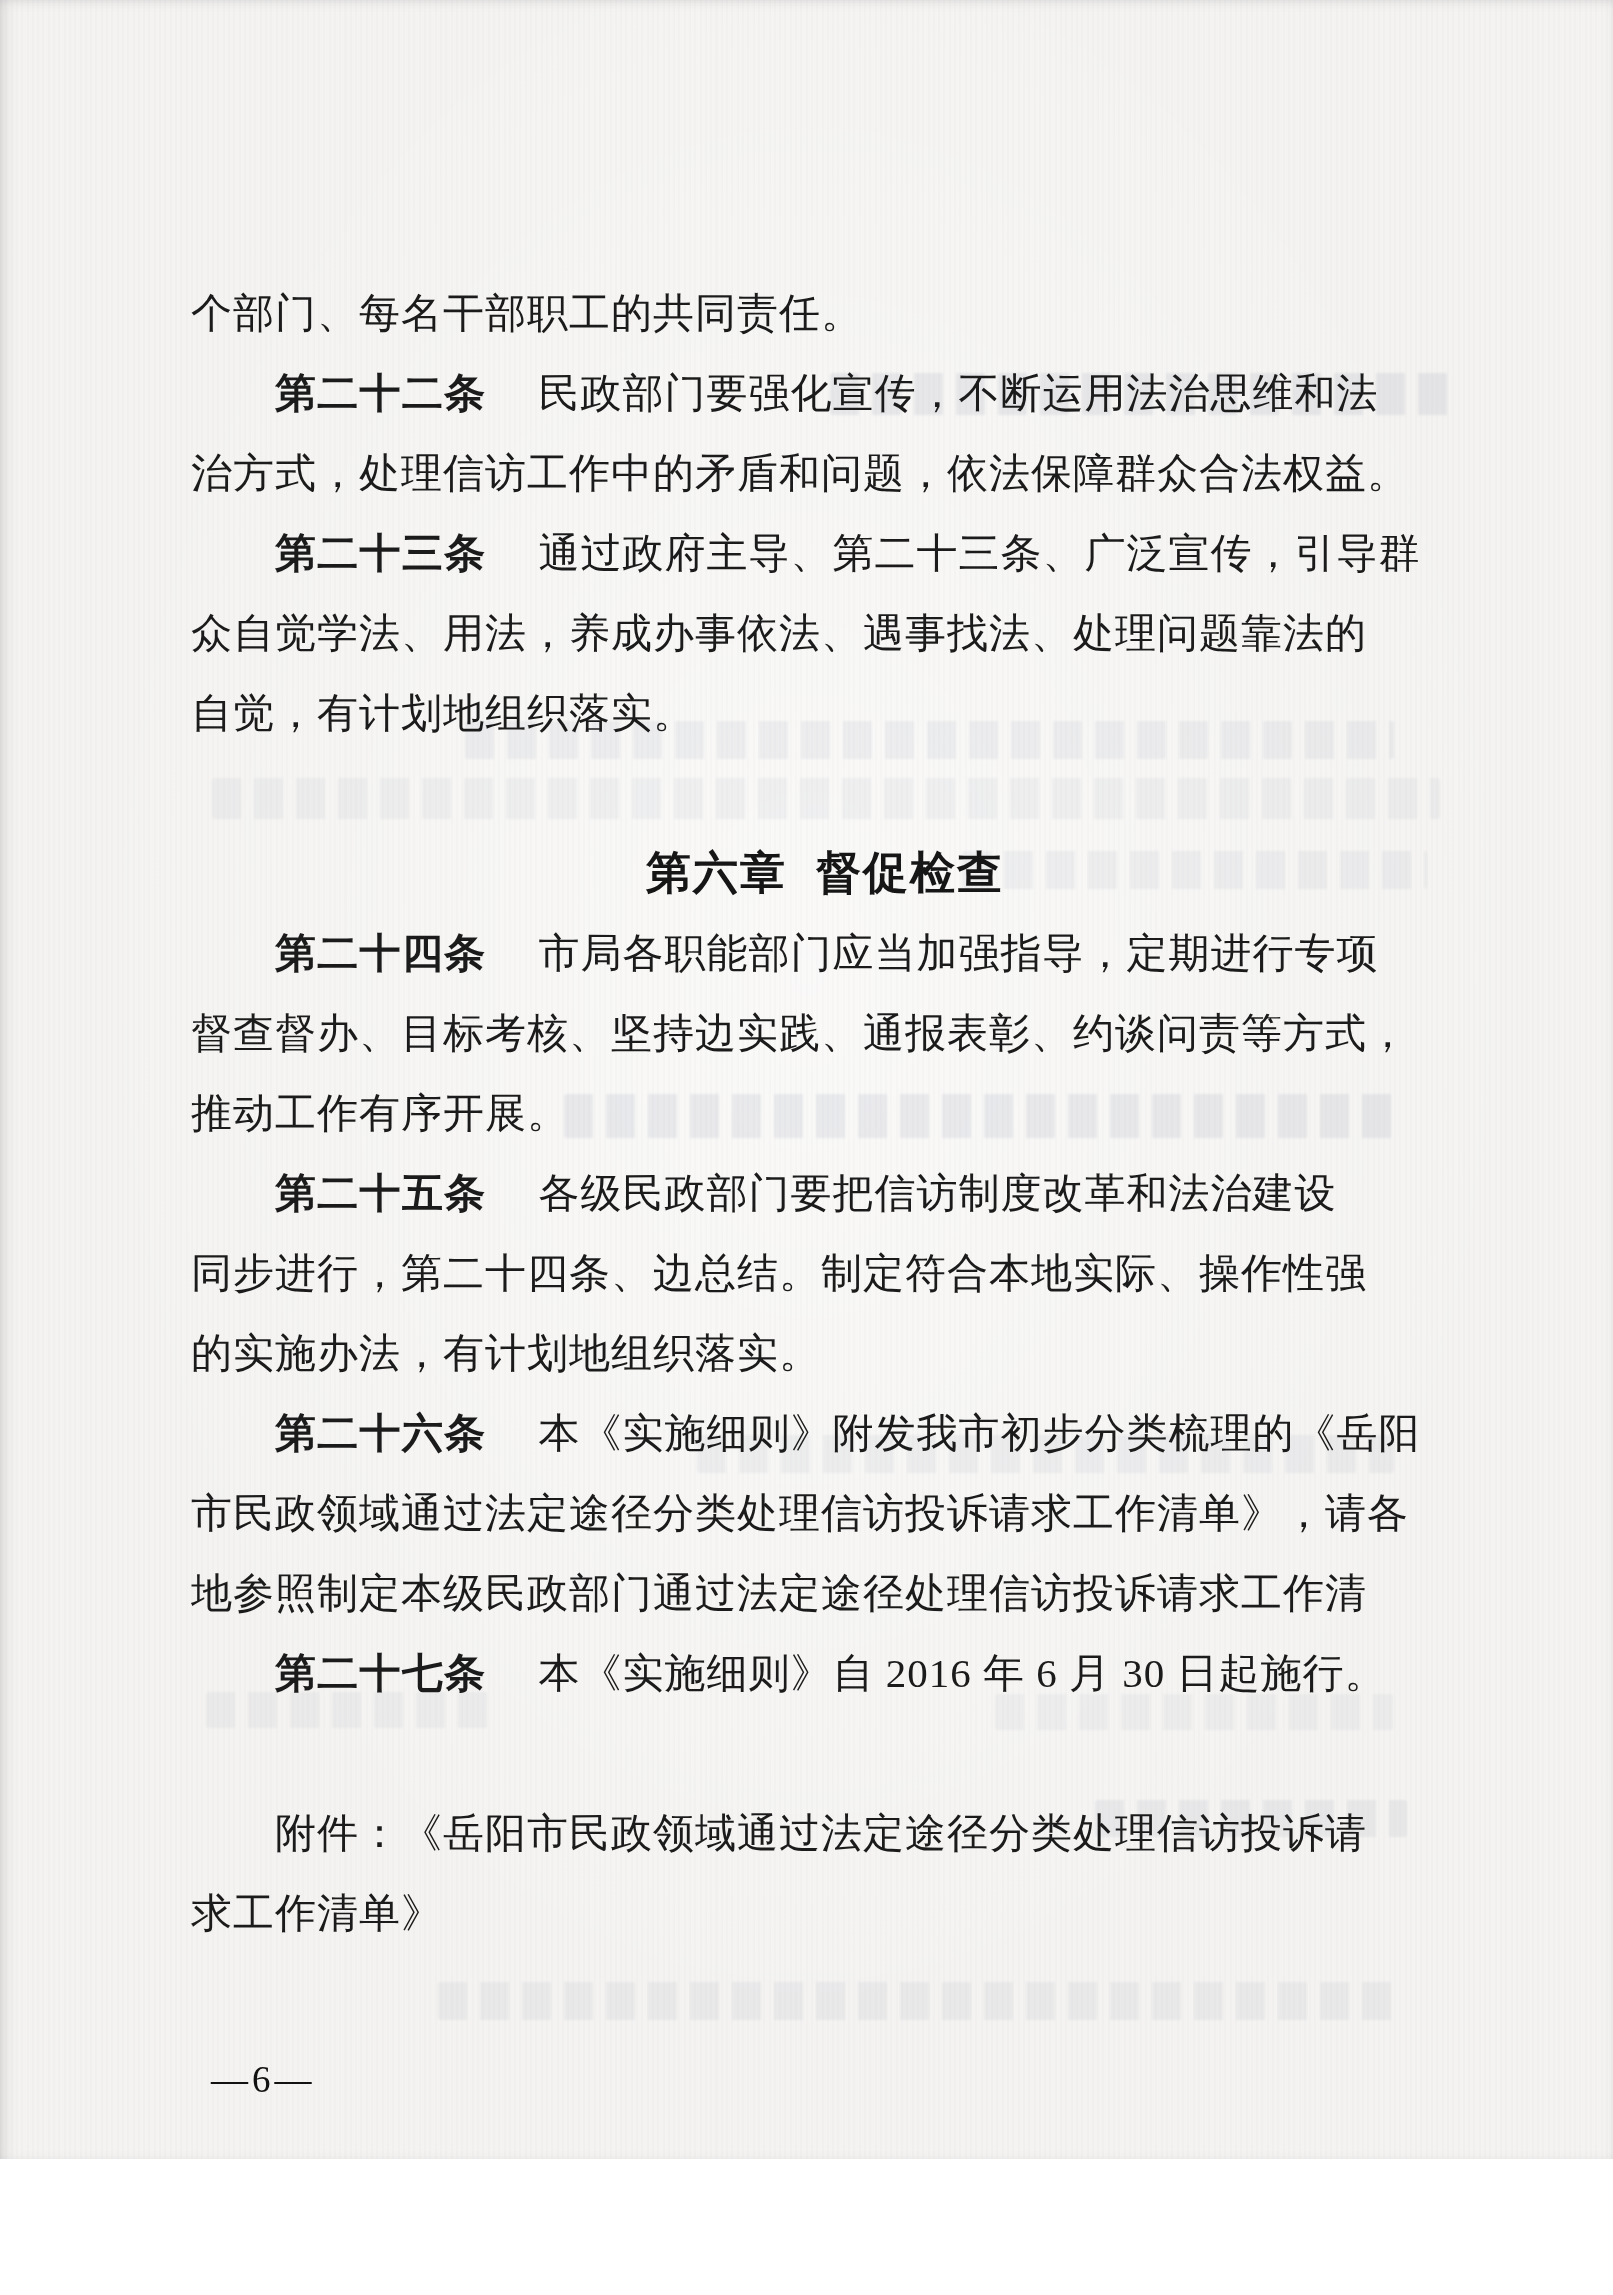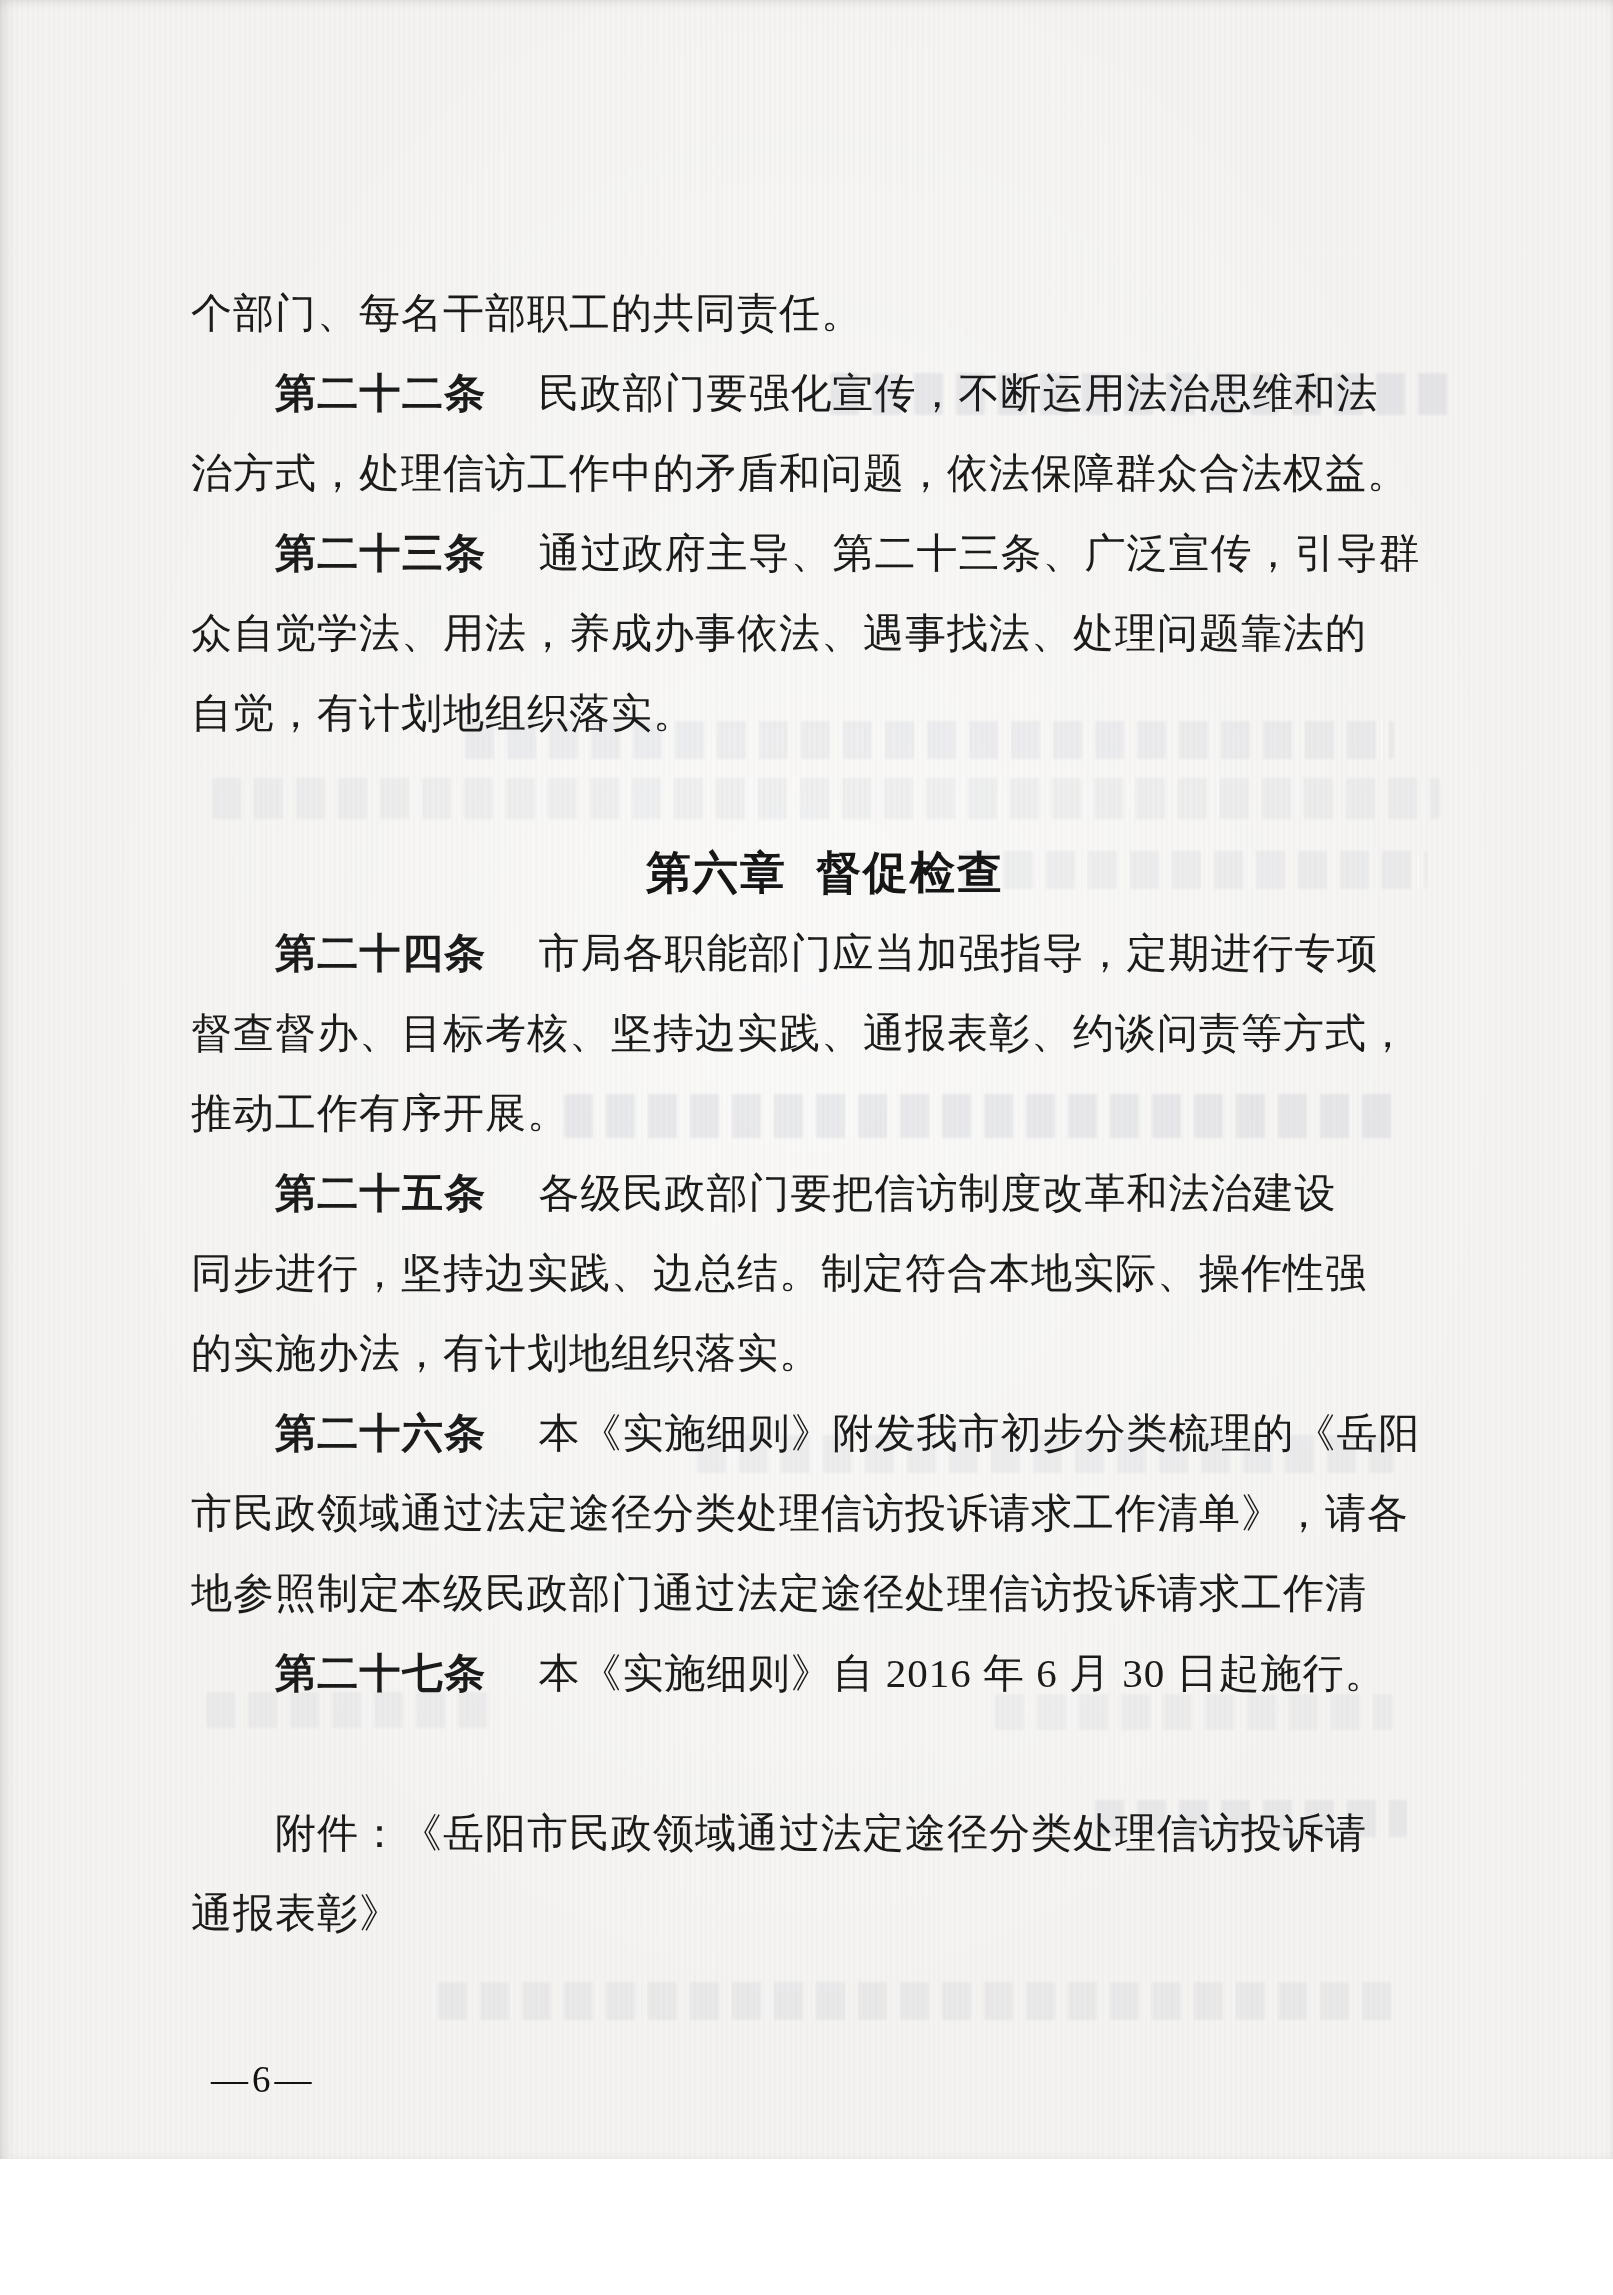--- a/index.html
+++ b/index.html
@@ -131,37 +131,37 @@
     <div class="heading">第六章  督促检查</div>
 
     <div class="line indent"><span class="label">第二十四条</span><span>市局各职能部门应当加强指导，定期进行专项</span></div>
 
     <div class="line"><span>督查督办、目标考核、坚持边实践、通报表彰、约谈问责等方式，</span></div>
 
     <div class="line"><span>推动工作有序开展。</span></div>
 
     <div class="line indent"><span class="label">第二十五条</span><span>各级民政部门要把信访制度改革和法治建设</span></div>
 
-    <div class="line"><span>同步进行，坚持边实践、边总结。制定符合本地实际、操作性强</span></div>
+    <div class="line"><span>同步进行，第二十四条、边总结。制定符合本地实际、操作性强</span></div>
 
     <div class="line"><span>的实施办法，有计划地组织落实。</span></div>
 
     <div class="line indent"><span class="label">第二十六条</span><span>本《实施细则》附发我市初步分类梳理的《岳阳</span></div>
 
     <div class="line"><span>市民政领域通过法定途径分类处理信访投诉请求工作清单》，请各</span></div>
 
     <div class="line"><span>地参照制定本级民政部门通过法定途径处理信访投诉请求工作清</span></div>
 
 
     <div class="line indent"><span class="label">第二十七条</span><span>本《实施细则》自 2016 年 6 月 30 日起施行。</span></div>
 
     <div class="blank-line"></div>
 
     <div class="line indent"><span>附件：《岳阳市民政领域通过法定途径分类处理信访投诉请</span></div>
 
-    <div class="line"><span>通报表彰》</span></div>
+    <div class="line"><span>求工作清单》</span></div>
 
   </div>
 
   <div class="page-number">—6—</div>
 
 </div>
 
 
 </body></html>

